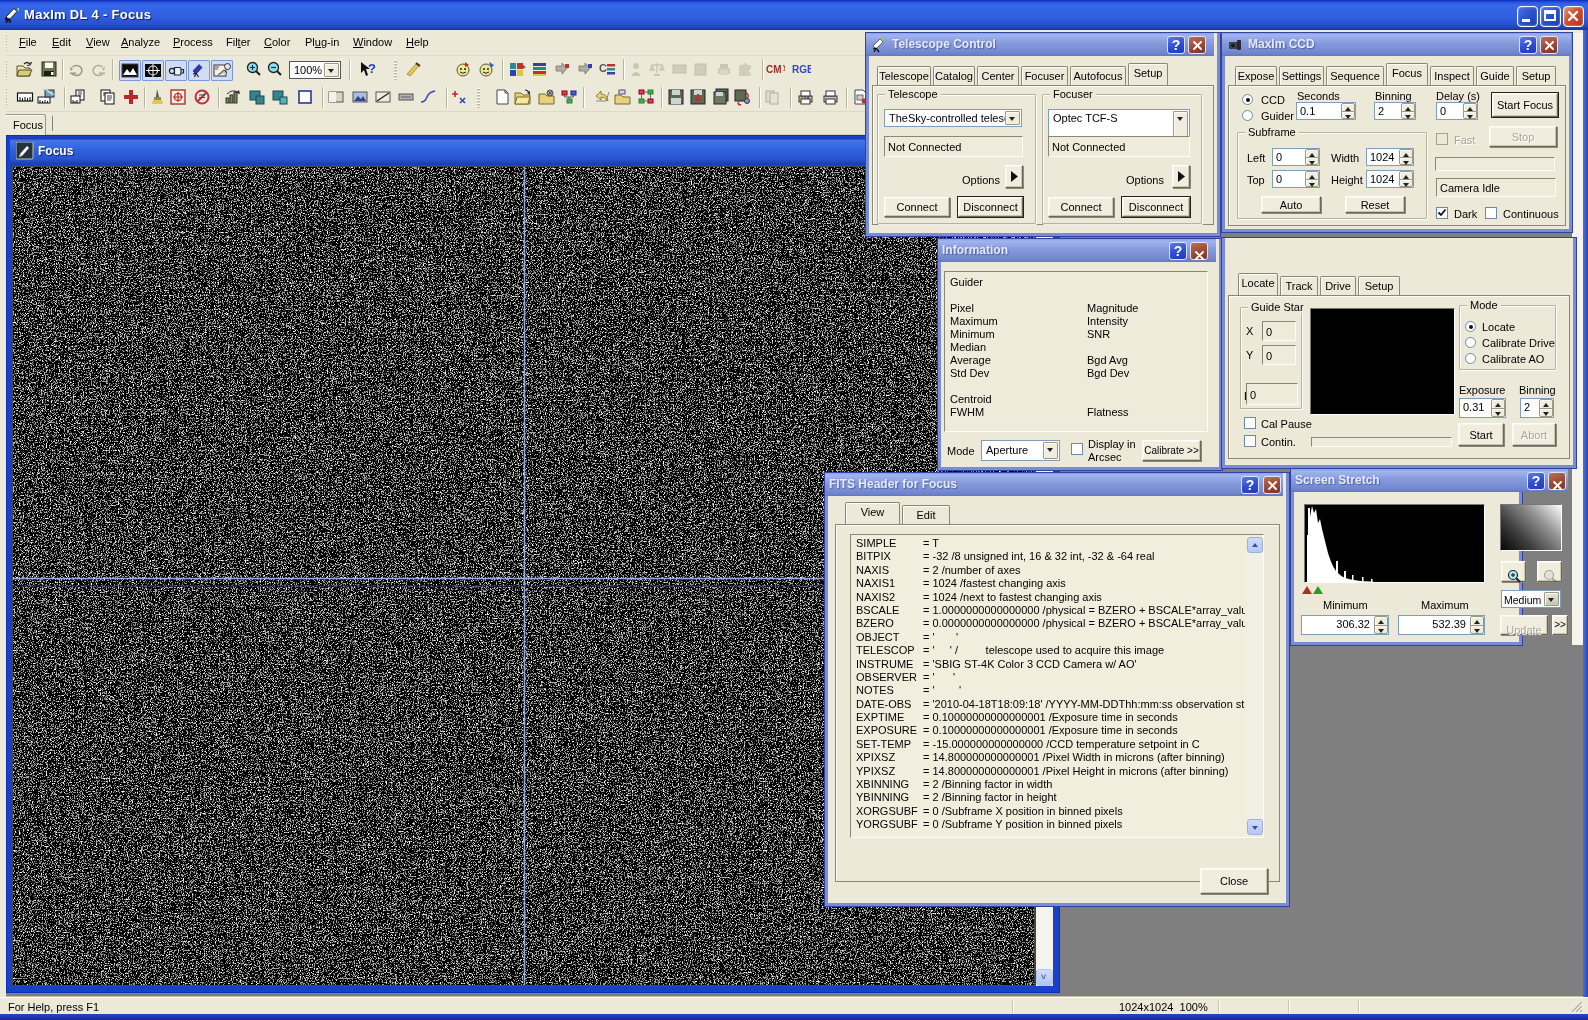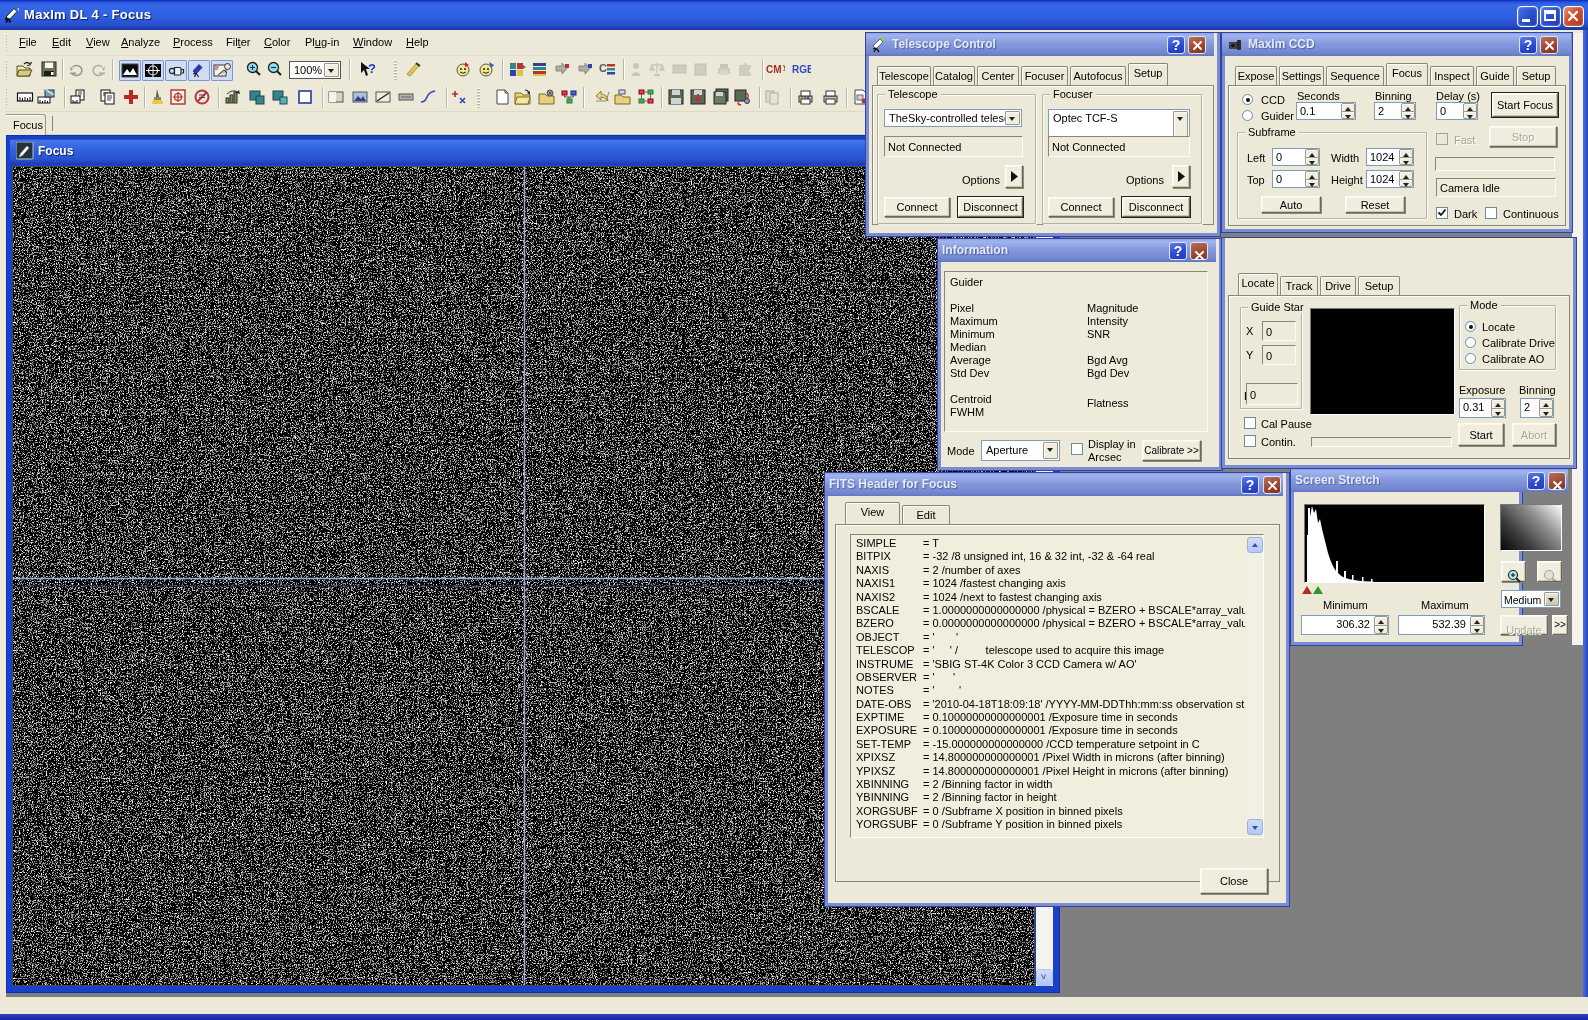--- a/index.html
+++ b/index.html
@@ -526,20 +526,32 @@
    </svg>
   </div>
  </div>
  <div id="vscroll">
   <div class="sbtn" style="top:803px">
           <span class="chevron" style="top:2px">˅</span>
         </div>
  </div>
 </div>
 
+<div class="abs" id="statusbar">
+ <span class="stxt" style="left:8px">For Help, press F1</span>
+ <span class="stxt" style="left:1119px">1024x1024&nbsp; 100%</span>
+ <div class="ssep" style="left:1012px"></div>
+ <div class="ssep" style="left:1218px"></div>
+ <div class="ssep" style="left:1288px"></div>
+ <div class="ssep" style="left:1358px"></div>
+ <svg class="abs" style="left:1570px;top:2px" width="14" height="13">
+        <path d="M12 2 L2 12 M12 6 L6 12 M12 10 L10 12" stroke="#b8b4a2" stroke-width="1.5"></path>
+        <path d="M13 3 L3 13 M13 7 L7 13 M13 11 L11 13" stroke="#fff" stroke-width="1"></path>
+      </svg>
+</div>
 <div class="abs" id="bottomstrip"></div>
 <div class="abs" id="leftedge"></div>
 <div class="abs" id="rightedge"></div>
 <div class="abs" id="rightpale"></div>
 
 <div class="dlg" style="left:866px;top:33px;width:354px;height:203px;">
  <div class="dtitle" style="width:348px;">
   <svg class="abs" style="left:5px;top:3px" width="17" height="17">
           <path d="M2 10 L9 3 L12 6 L5 13Z" fill="#fff" stroke="#333" stroke-width=".7"></path>
           <circle cx="11.5" cy="3" r="1.8" fill="#8ad82a"></circle>
@@ -722,21 +734,21 @@
  <span class="lbl" style="left:9px;top:102px;">Median</span>
  <span class="lbl" style="left:9px;top:115px;">Average</span>
  <span class="lbl" style="left:9px;top:128px;">Std Dev</span>
  <span class="lbl" style="left:9px;top:154px;">Centroid</span>
  <span class="lbl" style="left:9px;top:167px;">FWHM</span>
  <span class="lbl" style="left:146px;top:63px;text-align:right;">Magnitude</span>
  <span class="lbl" style="left:146px;top:76px;">Intensity</span>
  <span class="lbl" style="left:146px;top:89px;">SNR</span>
  <span class="lbl" style="left:146px;top:115px;">Bgd Avg</span>
  <span class="lbl" style="left:146px;top:128px;">Bgd Dev</span>
- <span class="lbl" style="left:146px;top:158px;">Flatness</span>
+ <span class="lbl" style="left:146px;top:167px;">Flatness</span>
  <span class="lbl" style="left:6px;top:206px;">Mode</span>
  <div class="combo" style="left:40px;top:201px;width:79px;height:21px;padding-top:3px;">Aperture<div class="cbtn">
           <div class="tri-d"></div>
         </div></div>
  <div class="cb" style="left:130px;top:204px;"></div>
  <span class="lbl" style="left:147px;top:199px;">Display in</span>
  <span class="lbl" style="left:147px;top:212px;">Arcsec</span>
  <div class="btn" style="left:201px;top:201px;width:59px;height:21px;padding-top:4px;font-size:10px;white-space:nowrap;">Calibrate &gt;&gt;</div>
 </div>
 

